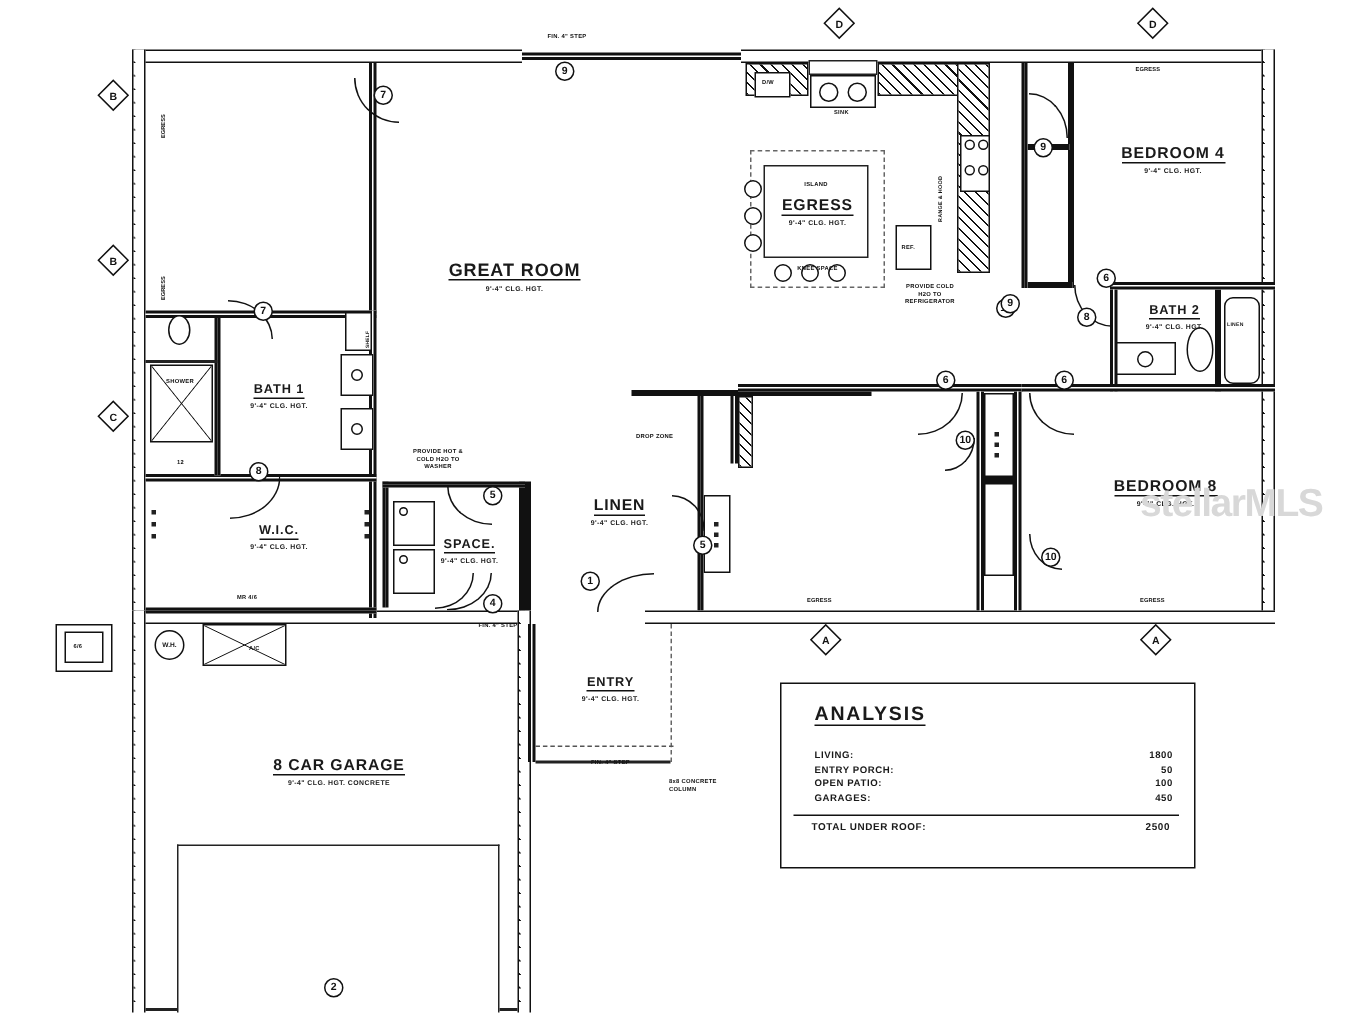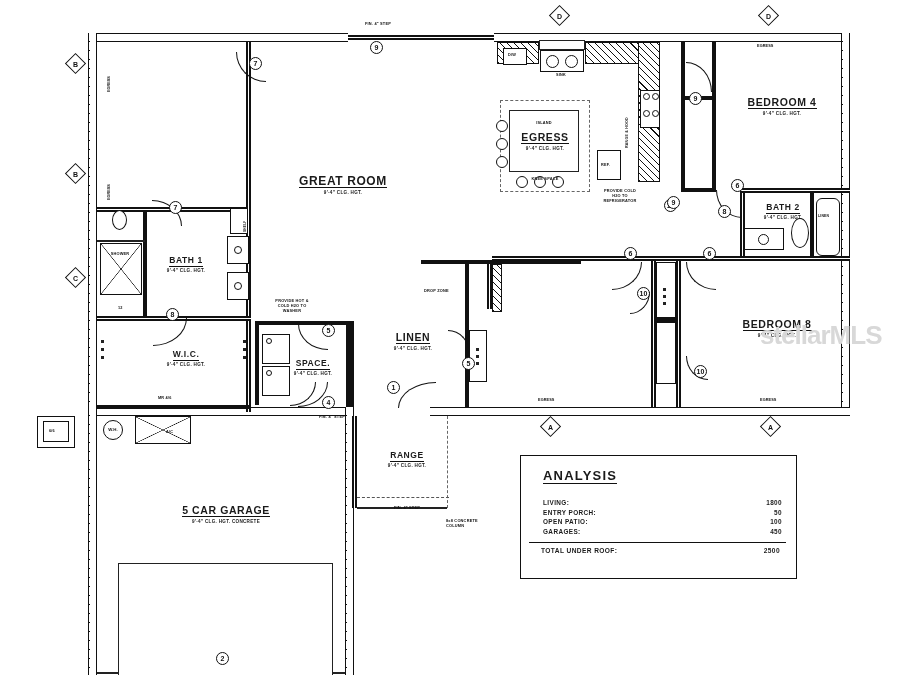--- a/index.html
+++ b/index.html
@@ -302,26 +302,26 @@
     <span class="rs">9'-4" CLG. HGT.</span>
   </div>
 
 
   <div class="room ab" style="left:722px;top:314px;width:110px;">
     <span class="rn">BEDROOM 8</span>
     <span class="rs">9'-4" CLG. HGT.</span>
   </div>
 
   <div class="room sm ab" style="left:372px;top:444px;width:70px;">
-    <span class="rn">RANGE</span>
+    <span class="rn">ENTRY</span>
     <span class="rs">9'-4" CLG. HGT.</span>
   </div>
 
   <div class="room ab" style="left:152px;top:500px;width:148px;">
-    <span class="rn">5 CAR GARAGE</span>
+    <span class="rn">8 CAR GARAGE</span>
     <span class="rs">9'-4" CLG. HGT.
 CONCRETE</span>
   </div>
 
   <div class="note ab" style="left:519px;top:120px;width:50px;">ISLAND</div>
   <div class="note ab" style="left:518px;top:176px;width:54px;">KNEE SPACE</div>
   <div class="note ab" style="left:589px;top:188px;width:62px;">PROVIDE COLD
 H2O TO
 REFRIGERATOR</div>
   <div class="note ab" style="left:258px;top:298px;width:68px;">PROVIDE HOT &amp;

